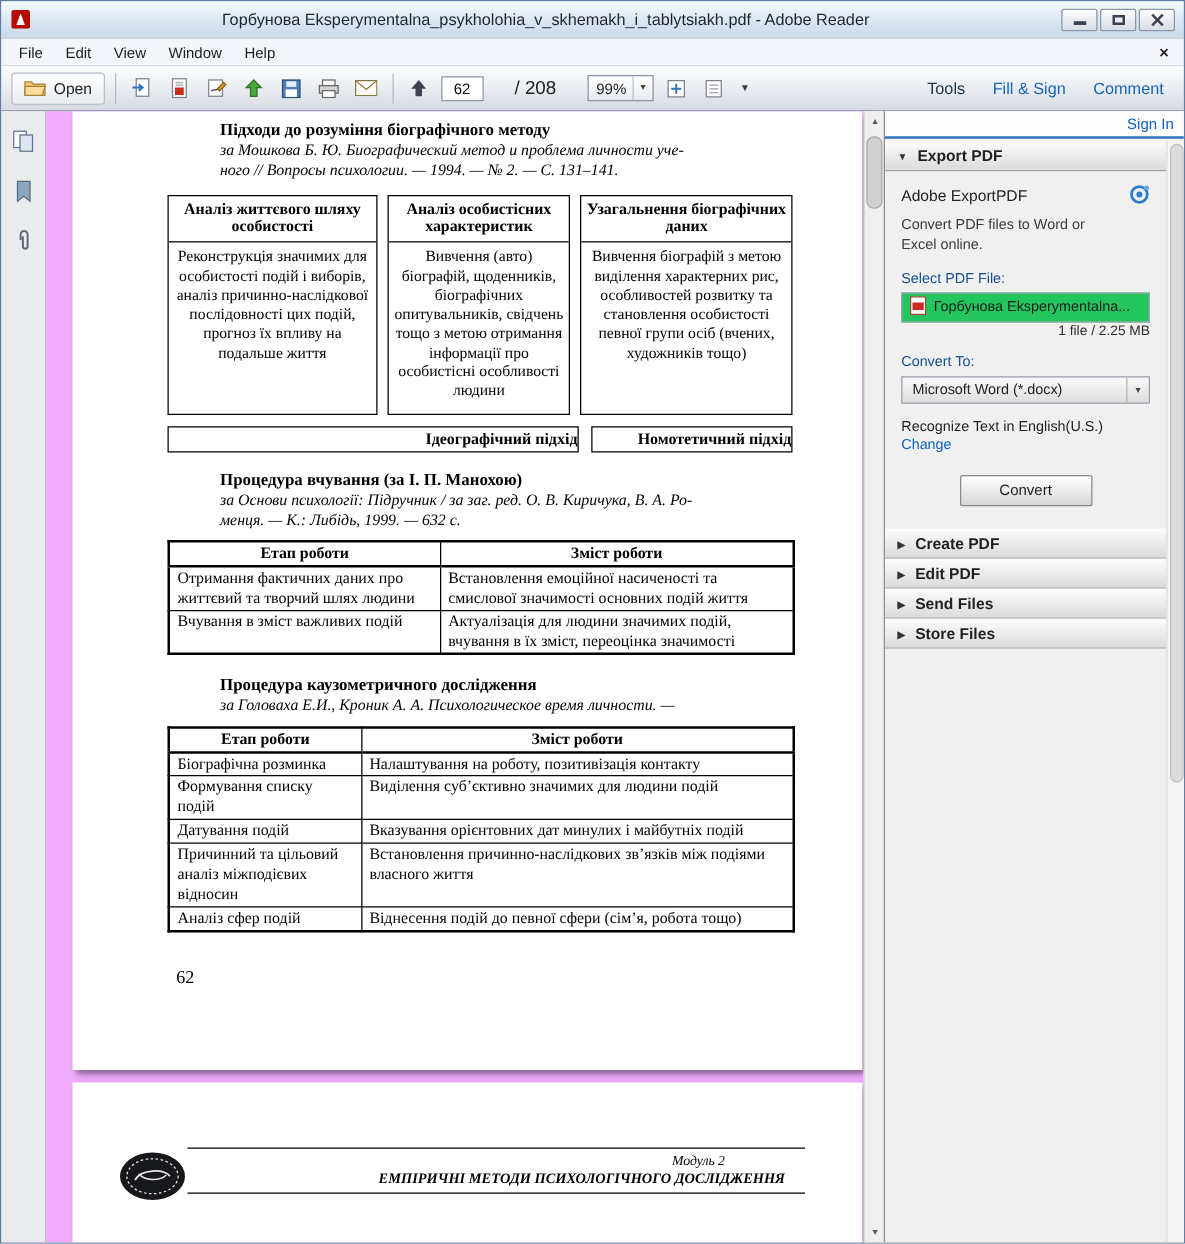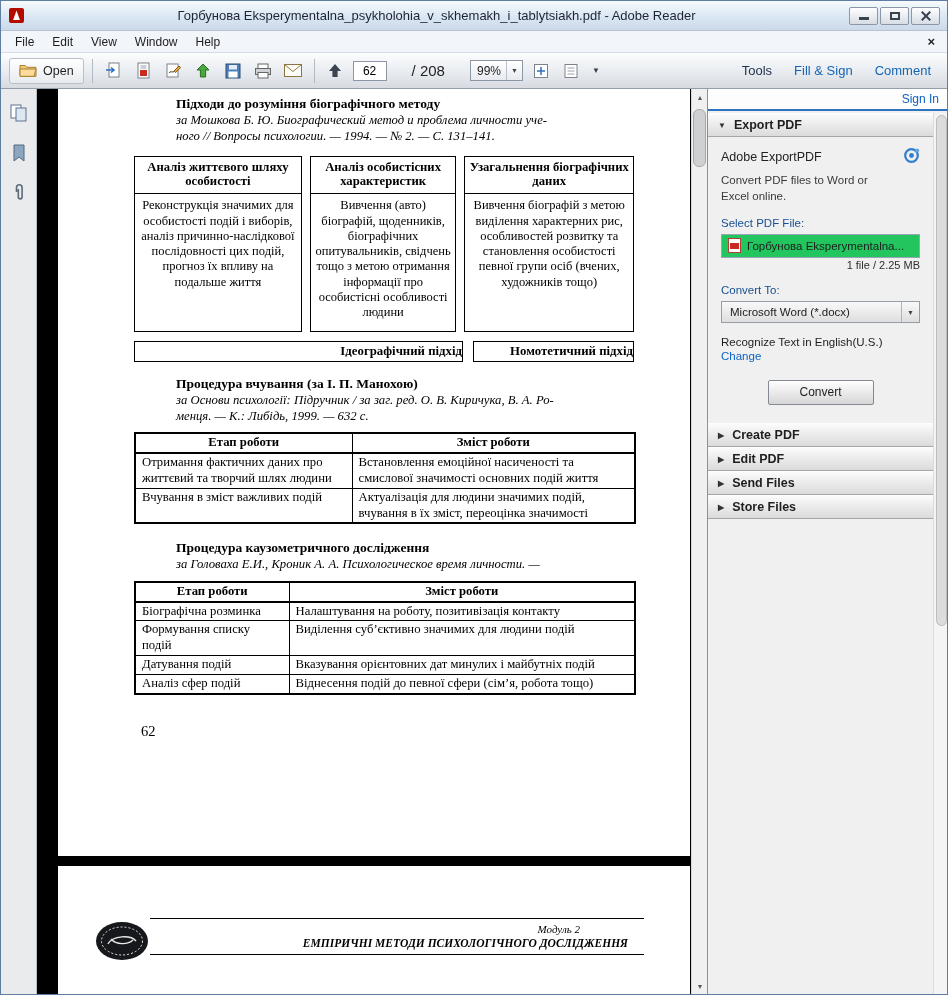--- a/index.html
+++ b/index.html
@@ -34,21 +34,21 @@
   .tb-chevron{font-size:8px;color:#3b414a;padding:0 4px}
   .right-tabs{margin-left:auto;display:flex;align-items:center;gap:22px;padding-right:8px;font-size:13px}
   .tab-tools{color:#22344d}
   .tab-blue{color:#1565b4}
 
   
   .left-rail{position:absolute;left:0;top:88px;width:36px;bottom:0;background:#e9ebed;border-right:1px solid #b7bcc1;display:flex;flex-direction:column;align-items:center;padding-top:12px;gap:16px}
   .rail-icon{width:24px;height:24px;display:flex;align-items:center;justify-content:center}
 
   
-  .doc-area{position:absolute;left:36px;top:88px;width:654px;bottom:0;background:#000000;overflow:hidden}
+  .doc-area{position:absolute;left:36px;top:88px;width:654px;bottom:0;background:#f0abfc;overflow:hidden}
   .page{position:absolute;left:21px;width:632px;background:#fff;box-shadow:3px 3px 5px rgba(0,0,0,.45);font-family:"Liberation Serif",serif;color:#000}
   .page1{top:0;height:767px}
   .page2{top:777px;height:240px}
   .p1-content{padding:7px 56px 0 76px}
   .doc-h{font-weight:bold;font-size:13.5px;margin-left:42px}
   .doc-cit{font-style:italic;font-size:12.7px;margin-left:42px;line-height:1.28}
   .mt14{margin-top:14px}
   .diagram{margin-top:11px;display:flex;gap:8px}
   .dcol{border:1px solid #000;height:176px;display:flex;flex-direction:column}
   .dcol.w1{width:190px}.dcol.w2{width:166px}.dcol.w3{width:192px}
@@ -317,20 +317,24 @@
           </tr>
           <tr>
             <td>Формування списку подій</td>
             <td>Виділення суб’єктивно значимих для людини подій</td>
           </tr>
           <tr>
             <td>Датування подій</td>
             <td>Вказування орієнтовних дат минулих і майбутніх подій</td>
           </tr>
           <tr>
+            <td>Причинний та цільовий аналіз міжподієвих відносин</td>
+            <td>Встановлення причинно-наслідкових зв’язків між подіями власного життя</td>
+          </tr>
+          <tr>
             <td>Аналіз сфер подій</td>
             <td>Віднесення подій до певної сфери (сім’я, робота тощо)</td>
           </tr>
         </tbody>
           </table>
 
         <div class="pagenum">62</div>
       </div>
     </div>
 

